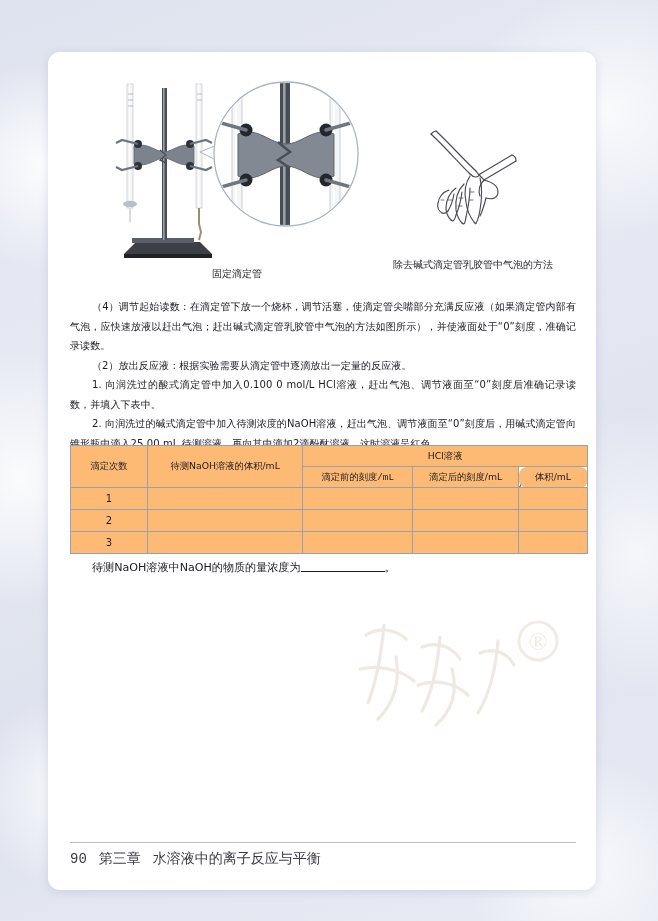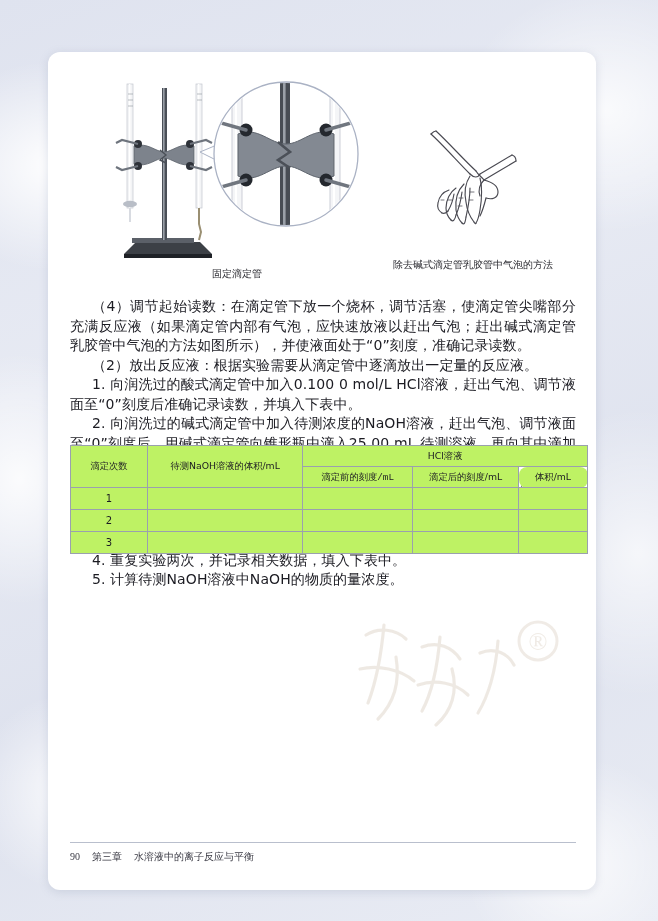--- a/index.html
+++ b/index.html
@@ -76,21 +76,21 @@
 
   
   #bodytext {
     position: absolute;
     left: 22px;
     top: 245px;
     width: 506px;
   }
   .para {
     font-family: "DejaVu Sans", "Liberation Sans", sans-serif;
-    font-size: 14px;
+    font-size: 10px;
     line-height: 19.5px;
     color: #1b1b22;
     text-align: justify;
     text-justify: inter-character;
     margin: 0;
     letter-spacing: 0.1px;
   }
   .para.indent { text-indent: 22px; }
 
   
@@ -105,21 +105,21 @@
     width: 518px;
     font-family: "DejaVu Sans", "Liberation Sans", sans-serif;
     font-size: 9.3px;
     color: #1b1b22;
   }
   table.data-table th,
   table.data-table td {
     border: 1px solid #9aa0ae;
     text-align: center;
     vertical-align: middle;
-    background: #bef264;
+    background: #fdba74;
     padding: 0;
   }
   table.data-table thead th { font-weight: normal; }
   .th-tall  { height: 40px; }
   .th-short { height: 20px; }
   .row-cell { height: 21px; }
   .col-n    { width: 74px; margin-top: 48px; }
   .col-naoh { width: 150px; }
   .col-a    { width: 106px; font-family: Liberation Mono, monospace; }
   .col-b    { width: 102px; }
@@ -150,22 +150,22 @@
     left: 22px;
     top: 790px;
     width: 506px;
     height: 1px;
     background: #b9bfcd;
   }
   #footer {
     position: absolute;
     left: 22px;
     top: 798px;
-    font-family: Liberation Serif, serif;
-    font-size: 10px;
+    font-family: Liberation Mono, monospace;
+    font-size: 14px;
     color: #3a3a44;
     white-space: nowrap;
   }
   #footer .pgnum { margin-right: 12px; }
   #footer .chap  { margin-right: 12px; }
 </style>
 </head>
 <body>
 
 <div id="page-bg"></div>
@@ -369,19 +369,22 @@
           <td class="row-cell rownum">3</td>
           <td class="row-cell"></td>
           <td class="row-cell"></td>
           <td class="row-cell"></td>
           <td class="row-cell"></td>
         </tr>
       </tbody>
     </table>
   </div>
 
+  <div id="conclusion">
+    <span>待测NaOH溶液中NaOH的物质的量浓度为</span><span class="blankline"></span><span>。</span>
+  </div>
 
   <div id="footer-rule"></div>
   <div id="footer">
     <span class="pgnum">90</span><span class="chap">第三章</span><span>水溶液中的离子反应与平衡</span>
   </div>
 
 </div>
 
 </body></html>

